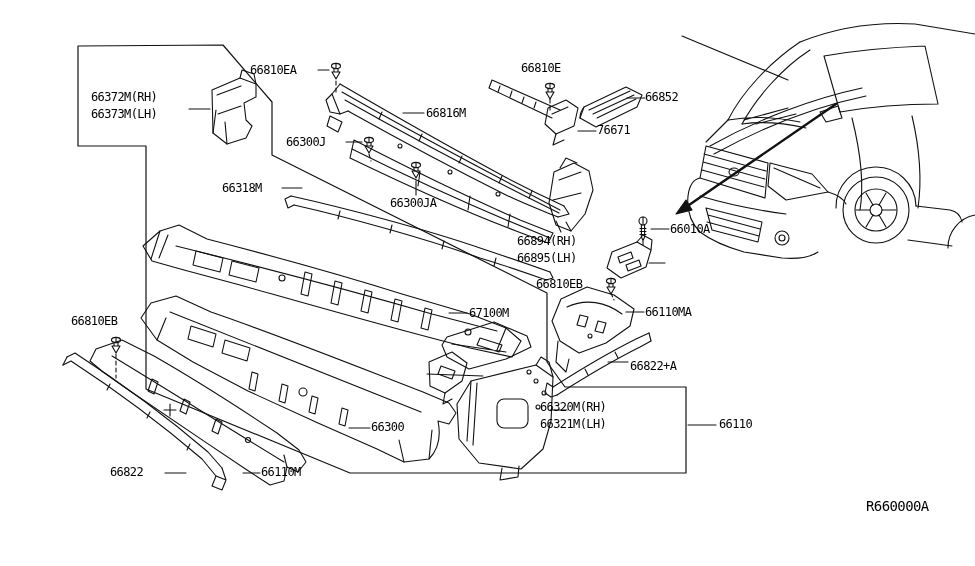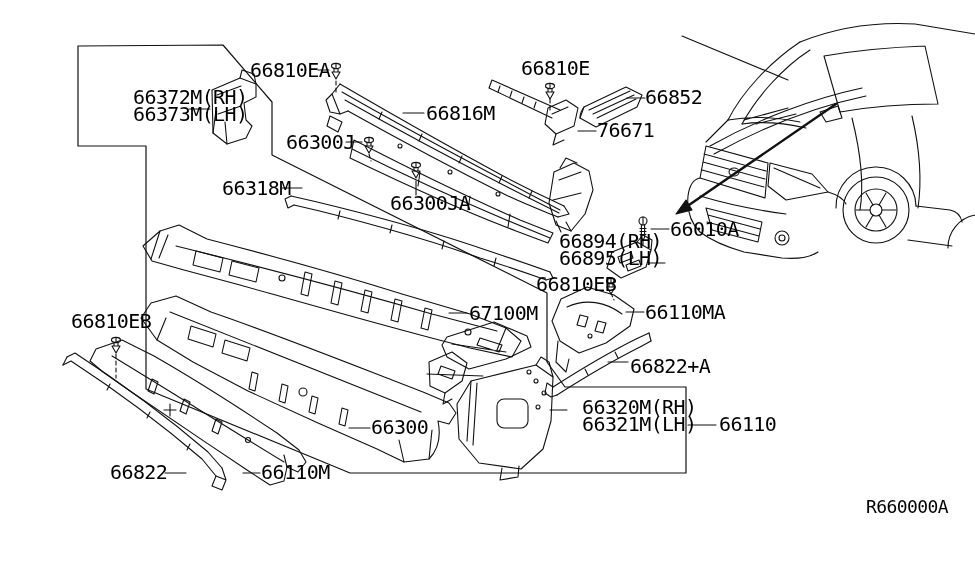--- a/index.html
+++ b/index.html
@@ -3,25 +3,25 @@
 <meta charset="utf-8">
 <style>
   html,body{margin:0;padding:0;background:#ffffff;}
   .canvas{
     position:relative;width:975px;height:566px;background:#ffffff;
     font-family:"DejaVu Sans Mono","Liberation Mono",monospace;
     overflow:hidden;
   }
   svg{position:absolute;left:0;top:0;}
   .lbl{
-    position:absolute;font-size:20px;line-height:17px;color:#000;
+    position:absolute;font-size:12px;line-height:17px;color:#000;
     white-space:nowrap;letter-spacing:-0.6px;
   }
-  .lbl div{height:17px;margin-left:42px;}
-  .ref{font-size:18px;}
+  .lbl div{height:17px;}
+  .ref{font-size:14px;}
 </style>
 </head>
 <body>
 
 <div class="canvas">
 
 <svg width="975" height="566" viewBox="0 0 975 566" stroke="#111" fill="none" stroke-width="1.1" stroke-linecap="round" stroke-linejoin="round">
 
   <defs>
     <g id="clip">

